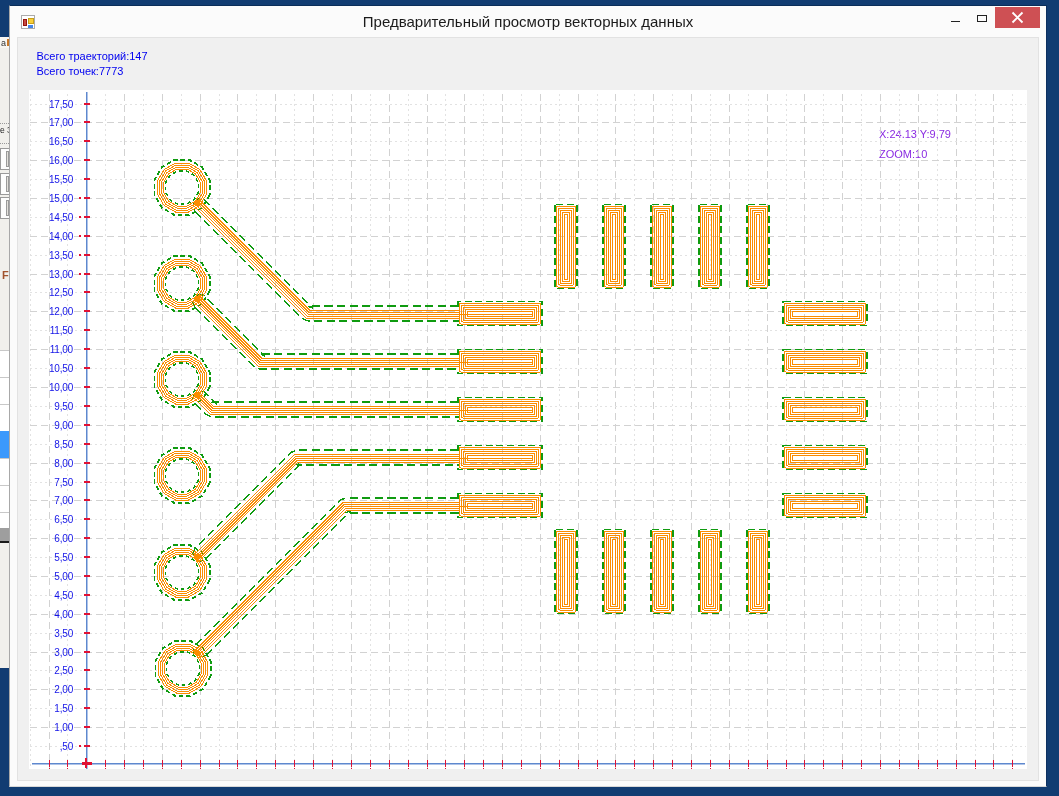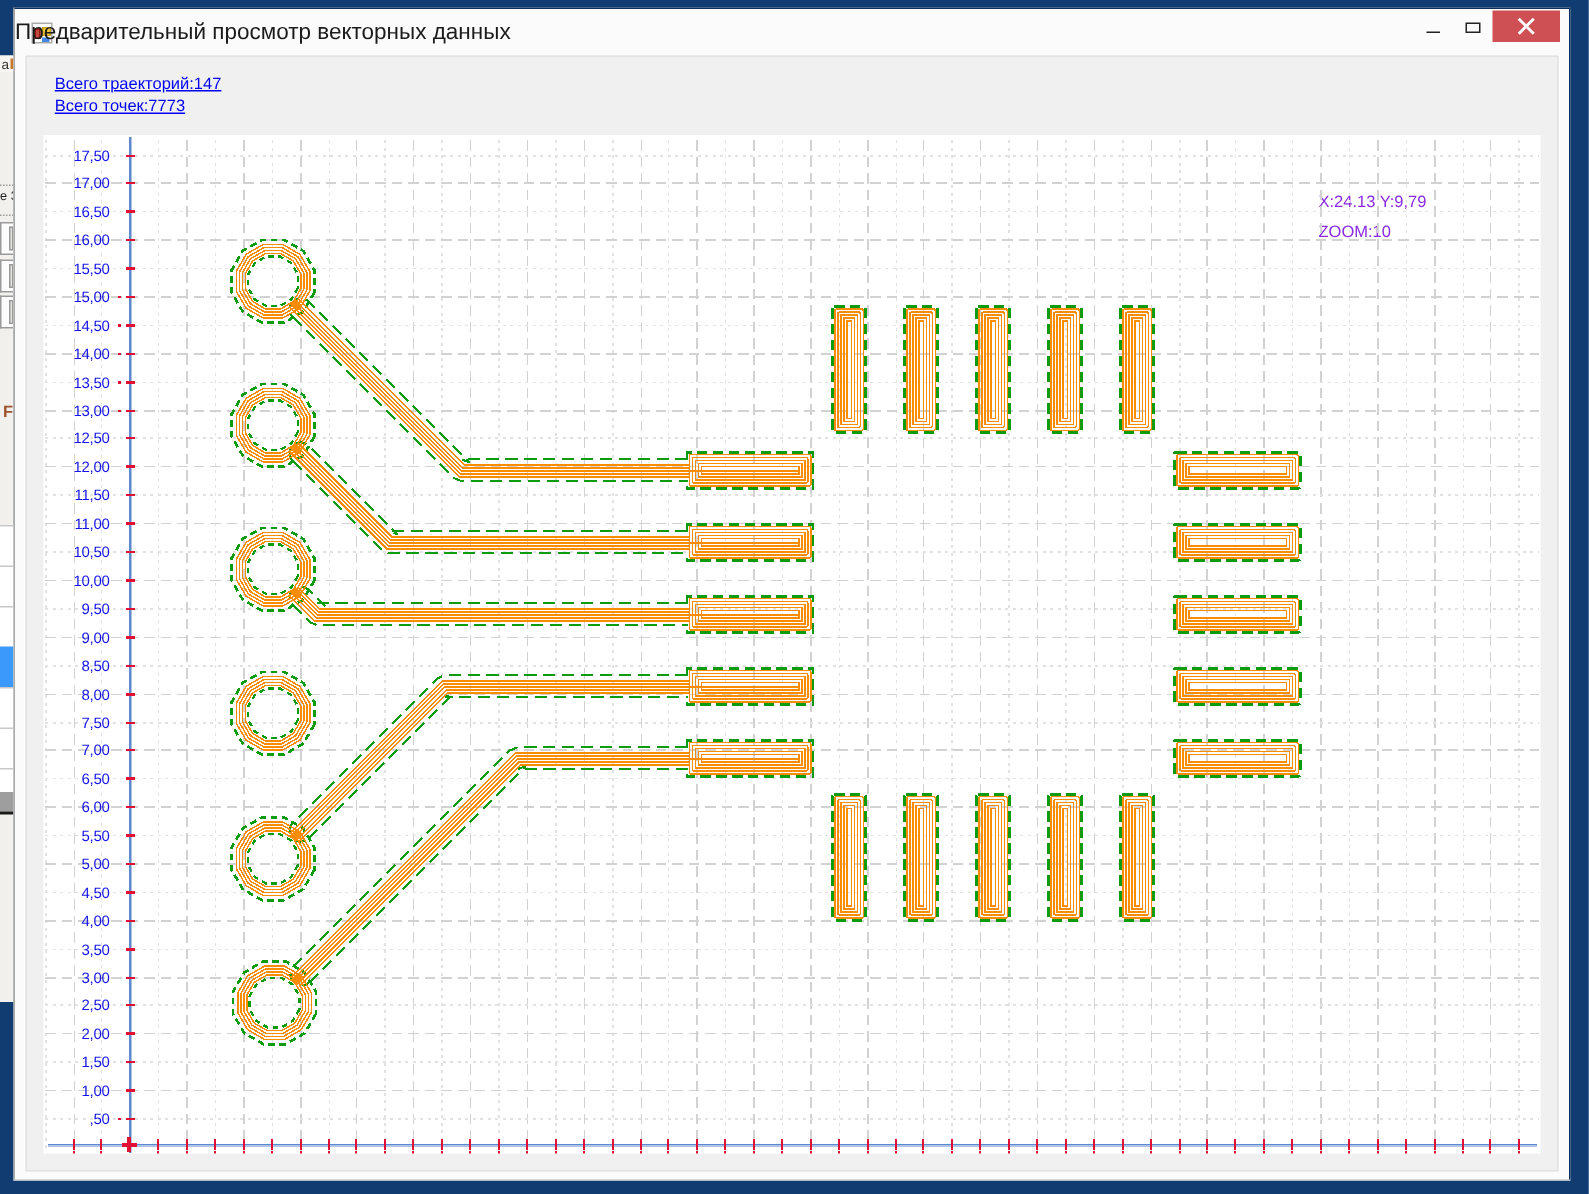--- a/index.html
+++ b/index.html
@@ -38,31 +38,31 @@
   <div class="abs" style="left:0;top:504px;width:9px;height:2px;background:#1a1a1a;"></div>
 </div>
 
 <div class="abs" style="left:9px;top:5px;width:1037.5px;height:782px;background:#FBFBFB;border-top:1px solid #0A2D59;border-right:1px solid #0B2F5F;border-left:1px solid #A8A8A8;border-bottom:1px solid #D8D8D8;">
 
   <div class="abs" style="left:11px;top:9px;width:14px;height:13.5px;border:1px solid #ABABAB;background:#fff;">
     <div class="abs" style="left:5.5px;top:1.5px;width:6.5px;height:6.5px;background:#F7CE38;border:1px solid #C9A019;"></div>
     <div class="abs" style="left:1px;top:3px;width:4px;height:6.5px;background:#C54A42;border:1px solid #96150D;"></div>
     <div class="abs" style="left:5.5px;top:8.5px;width:5.5px;height:3px;background:#4585E8;"></div>
   </div>
-  <div class="abs" style="left:0;top:7px;width:1036px;height:20px;font-size:15px;color:#1b1b1b;">Предварительный просмотр векторных данных</div>
+  <div class="abs" style="left:0;top:7px;width:1036px;height:20px;text-align:center;font-size:15px;color:#1b1b1b;">Предварительный просмотр векторных данных</div>
   <div class="abs" style="left:941px;top:14.5px;width:9px;height:1.5px;background:#222;"></div>
   <div class="abs" style="left:966.5px;top:8.5px;width:10px;height:7.5px;border:1.4px solid #222;"></div>
   <div class="abs" style="left:984.5px;top:0.5px;width:45px;height:21.5px;background:#CE5054;">
     <svg width="45" height="21.5" viewBox="0 0 45 21.5">
         <path d="M17.5 5.5 L27.5 15.5 M27.5 5.5 L17.5 15.5" stroke="#fff" stroke-width="1.9"></path>
       </svg>
   </div>
 
   <div class="abs" style="left:7px;top:30.5px;width:1022px;height:744px;background:#F0F0F0;border:1px solid #E2E2E2;">
-    <div class="abs" style="left:18.5px;top:11.5px;font-size:11px;color:#0000F0;line-height:14.8px;text-decoration:underline;">Всего траекторий:147<br>Всего точек:7773</div>
+    <div class="abs" style="left:18.5px;top:11.5px;font-size:11px;color:#0000F0;line-height:14.8px;">Всего траекторий:147<br>Всего точек:7773</div>
 
     <div class="abs" style="left:11px;top:52.5px;width:998px;height:679px;background:#FFFFFF;">
       <svg width="998" height="679" viewBox="28 88.5 998 679" shape-rendering="crispEdges" style="position:absolute;left:0;top:0;">
       <text x="878" y="136.5" fill="#8A2BE2" font-size="11px" xml:space="preserve">X:24.13 Y:9,79</text>
       <text x="878" y="156.5" fill="#8A2BE2" font-size="11px">ZOOM:10</text>
 <line x1="29.5" y1="92" x2="29.5" y2="767" stroke="#E2E2E2" stroke-width="1" stroke-dasharray="2 3"></line>
 <line x1="48.5" y1="92" x2="48.5" y2="767" stroke="#D2D2D2" stroke-width="1" stroke-dasharray="7 4"></line>
 <line x1="66.5" y1="92" x2="66.5" y2="767" stroke="#E2E2E2" stroke-width="1" stroke-dasharray="2 3"></line>
 <line x1="85.5" y1="92" x2="85.5" y2="767" stroke="#D2D2D2" stroke-width="1" stroke-dasharray="7 4"></line>
 <line x1="104.5" y1="92" x2="104.5" y2="767" stroke="#E2E2E2" stroke-width="1" stroke-dasharray="2 3"></line>

